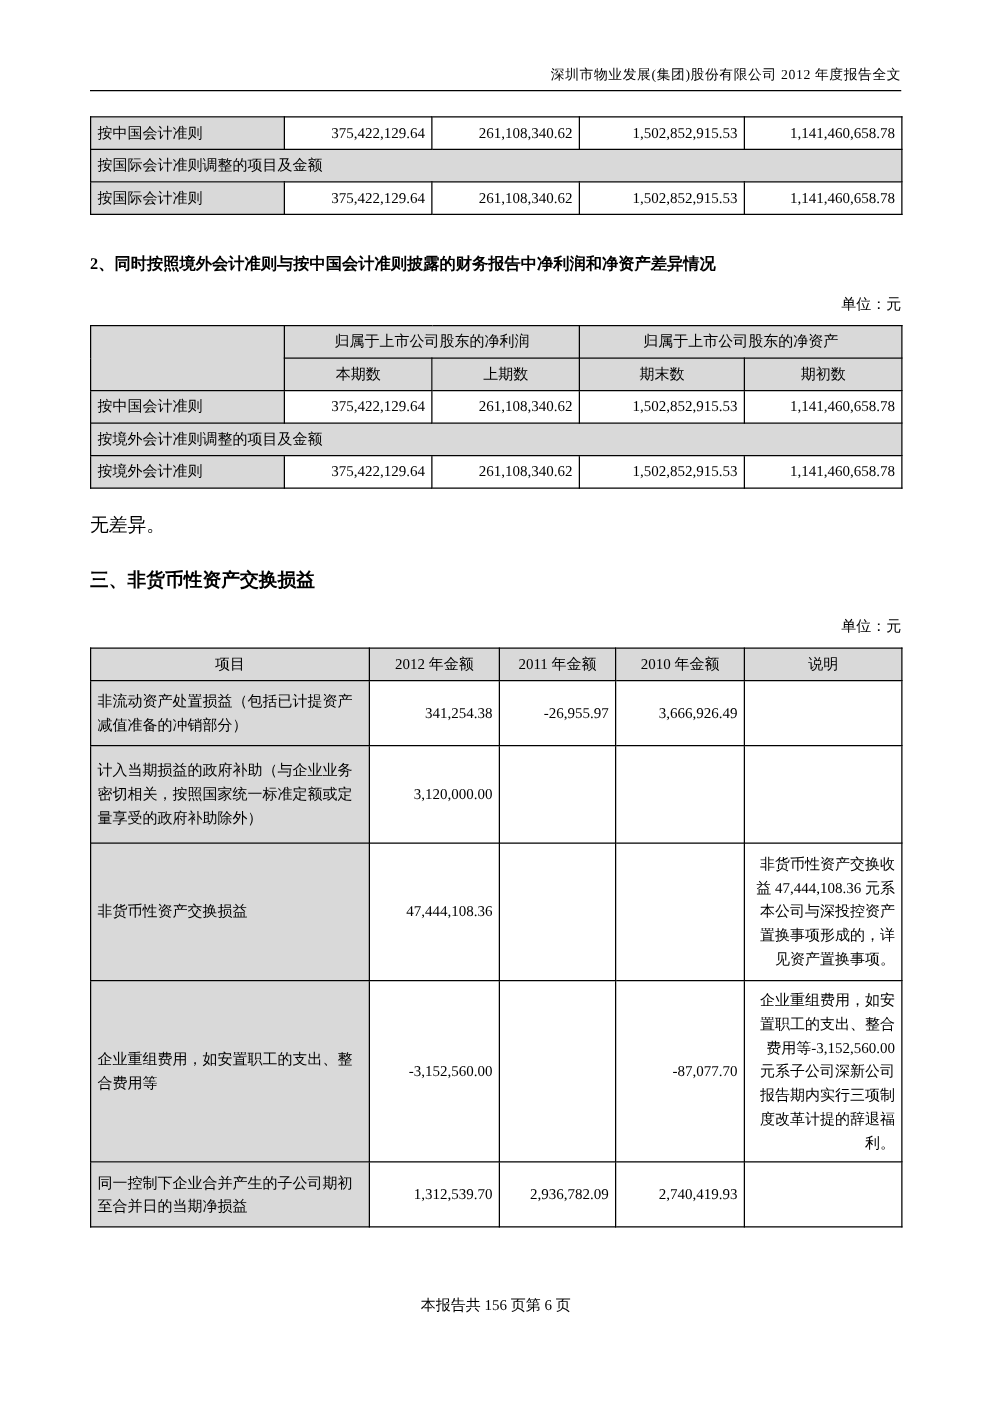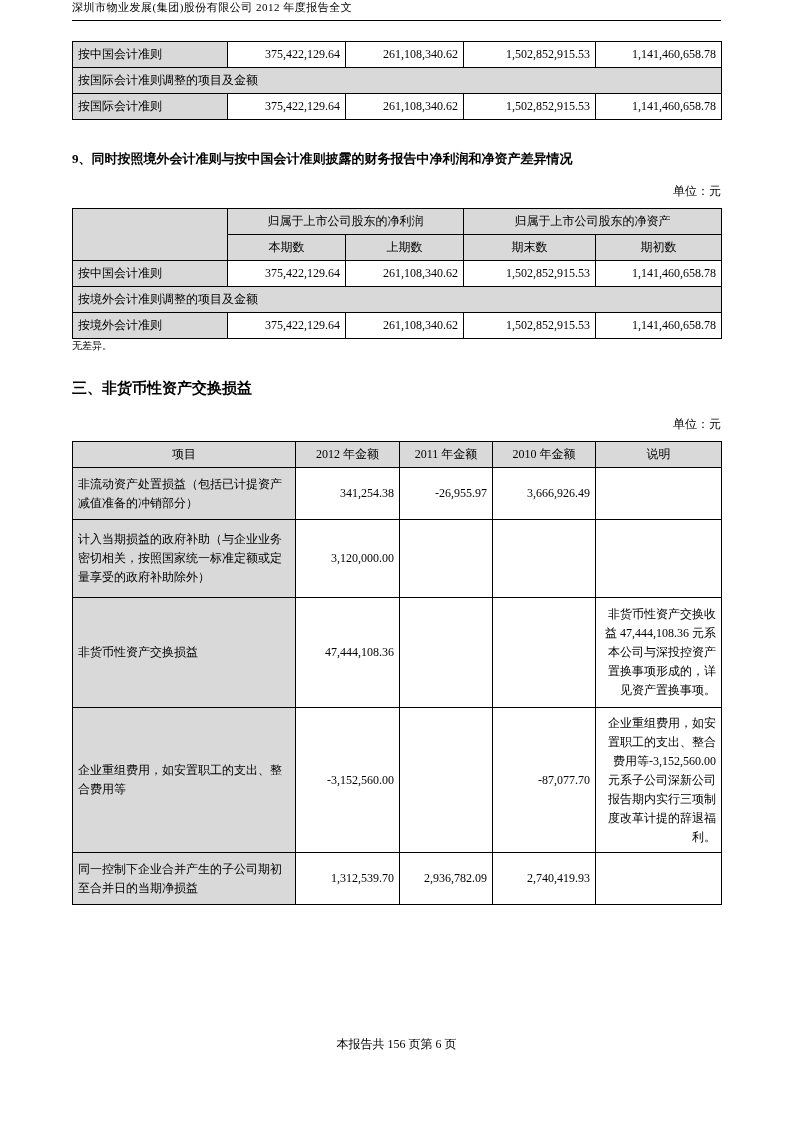--- a/index.html
+++ b/index.html
@@ -6,32 +6,32 @@
   .page{
     position:relative;
     width:793px;height:1122px;
     background:#ffffff;
     color:#000;
     font-family:"Liberation Serif","DejaVu Serif",serif;
     overflow:hidden;
   }
   .content{position:absolute;left:72px;top:0;width:649px;}
   .doc-header{
-    padding-bottom:5px;
+    padding-top:52px;padding-bottom:5px;
     border-bottom:1px solid #000;
-    text-align:left;
+    text-align:right;
     font-size:11px;
     letter-spacing:0.5px;
   }
   h2.sec{font-size:13px;font-weight:bold;margin:30px 0 0 0;line-height:17px;}
   h2.sec3{margin-top:26px;}
   h1.sec-big{font-size:15px;font-weight:bold;margin:26px 0 0 0;line-height:19px;}
   .unit{margin-top:16px;text-align:right;font-size:12px;}
   .unit2{margin-top:18px;}
-  .plain{font-size:10px;}
+  .plain{margin-top:20px;font-size:15px;}
   table.tbl{
     border-collapse:collapse;table-layout:fixed;
     width:649px;font-size:12px;margin-top:8px;
   }
   table.tbl td{
     border:1px solid #000;
     padding:3px 5px;
     vertical-align:middle;
     line-height:19px;
     overflow:hidden;
@@ -85,21 +85,21 @@
         <tr>
           <td class="lbl">按国际会计准则</td>
           <td class="num">375,422,129.64</td>
           <td class="num">261,108,340.62</td>
           <td class="num">1,502,852,915.53</td>
           <td class="num">1,141,460,658.78</td>
         </tr>
       </tbody>
     </table>
 
-    <h2 class="sec">9、同时按照境外会计准则与按中国会计准则披露的财务报告中净利润和净资产差异情况</h2>
+    <h2 class="sec">2、同时按照境外会计准则与按中国会计准则披露的财务报告中净利润和净资产差异情况</h2>
     <div class="unit">单位：元</div>
 
     <table class="tbl t12">
       <colgroup>
         <col style="width:155px">
           <col style="width:118px">
           <col style="width:118px">
           <col style="width:132px">
           <col style="width:126px">
       </colgroup>

